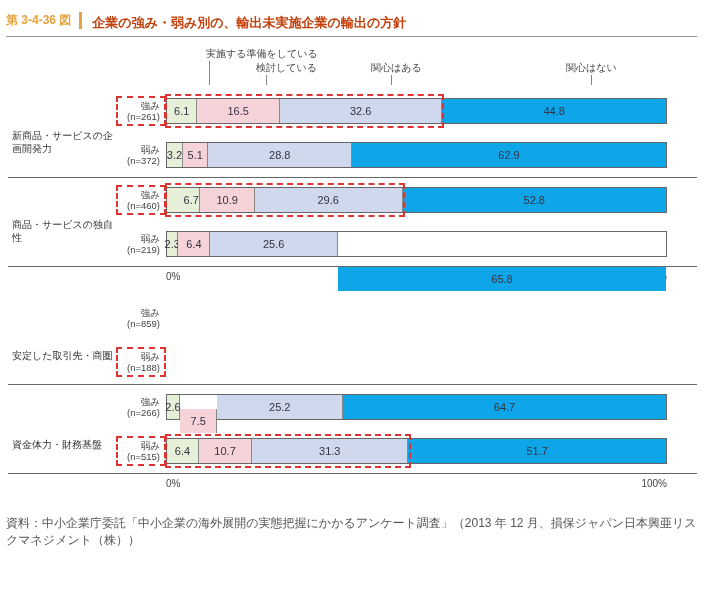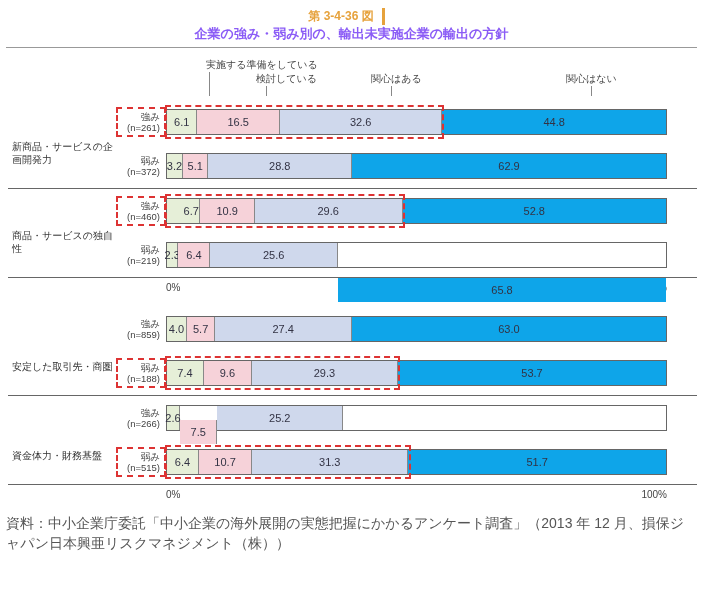--- a/index.html
+++ b/index.html
@@ -1,38 +1,38 @@
 <!DOCTYPE html>
 <html><head>
 <meta charset="utf-8">
 <style>
   * { box-sizing: border-box; margin: 0; padding: 0; }
   body { font-family: "Hiragino Sans", "Meiryo", sans-serif; font-size: 11px; color: #333; background: #fff; width: 703px; padding: 8px 6px 6px 6px; }
-  .header { display: flex; align-items: center; border-bottom: 1px solid #999; padding-bottom: 4px; margin-bottom: 10px; flex-direction: column; }
+  .header { display: flex; align-items: center; border-bottom: 1px solid #999; padding-bottom: 4px; margin-bottom: 10px; }
   .fig-num { color: #e6a23c; font-weight: bold; font-size: 12px; margin-right: 10px; padding-right: 8px; border-right: 3px solid #e6a23c; }
-  .fig-title { font-weight: bold; font-size: 13px; color: #8b5cf6; }
+  .fig-title { font-weight: bold; font-size: 13px; color: #c2410c; margin-top: 6px; }
   .chart-wrap { padding-left: 2px; }
   .legend-wrap { position: relative; height: 40px; margin-left: 188px; margin-bottom: 2px; }
   .legend-item { position: absolute; font-size: 10px; color: #444; }
   .legend-line-v { position: absolute; width: 1px; background: #888; }
   .group { border-bottom: 1px solid #666; }
   .group:last-of-type { border-bottom: none; }
   .row { display: flex; align-items: center; height: 44px; }
   .cat-label { width: 110px; font-size: 10px; line-height: 1.3; padding-left: 4px; color: #333; }
   .sub-label { width: 48px; font-size: 9.5px; text-align: right; line-height: 1.2; padding-right: 6px; color: #444; position: relative; }
   .sub-label.boxed::before { content: ""; position: absolute; border: 2px dashed #d33; left: -2px; right: 0; top: -4px; bottom: -4px; pointer-events: none; }
   .bar-outer { flex: 1; position: relative; height: 26px; display: flex; border: 1px solid #666; margin-right: 30px; }
   .row.boxed .bar-highlight { position: absolute; border: 2px dashed #d33; top: -5px; bottom: -5px; left: -2px; pointer-events: none; }
   .seg { height: 100%; display: flex; align-items: center; justify-content: center; font-size: 11px; color: #334; overflow: visible; white-space: nowrap; position: relative; }
   .c0 { background: #e6efd8; border-right: 1px solid #888; }
   .c1 { background: #f6d2d9; border-right: 1px solid #888; }
   .c2 { background: #cfd8ec; border-right: 1px solid #888; }
   .c3 { background: #0ea5e9; }
   .axis { display: flex; margin-left: 158px; margin-right: 30px; justify-content: space-between; font-size: 10px; color: #444; padding: 4px 0 14px 0; }
-  .source { font-size: 14px; color: #555; line-height: 1.4; margin-top: 0; }
+  .source { font-size: 12px; color: #555; line-height: 1.4; margin-top: 12px; }
 </style>
 </head>
 <body>
 
 <div class="header">
   <span class="fig-num">第 3-4-36 図</span>
   <span class="fig-title">企業の強み・弱み別の、輸出未実施企業の輸出の方針</span>
 </div>
 
 <div class="chart-wrap">
@@ -111,53 +111,41 @@
         <span>0%</span>
         <span>100%</span>
       </div>
       <div class="group">
         <div class="row">
           <div class="cat-label" style="align-self: flex-end; padding-bottom: 0px; position: relative; top: 22px;">安定した取引先・商圏</div>
           <div class="sub-label">
             <div>強み</div>
             <div>(n=859)</div>
           </div>
-          <div class="bar-outer">
-            <div class="seg c0" style="width: 4%;">4.0</div>
-            <div class="seg c1" style="width: 5.7%;">5.7</div>
-            <div class="seg c2" style="width: 27.4%;">27.4</div>
-            <div class="seg c3" style="width: 63%;">63.0</div>
-          </div>
         </div>
         <div class="row boxed">
           <div class="cat-label"></div>
           <div class="sub-label boxed">
             <div>弱み</div>
             <div>(n=188)</div>
-          </div>
-          <div class="bar-outer">
-            <div class="seg c0" style="width: 7.4%;">7.4</div>
-            <div class="seg c1" style="width: 9.6%;">9.6</div>
-            <div class="seg c2" style="width: 29.3%;">29.3</div>
-            <div class="seg c3" style="width: 53.7%;">53.7</div>
-            <div class="bar-highlight" style="width: calc(46.3% + 4px);"></div>
           </div>
         </div>
       </div>
       <div class="group">
         <div class="row">
           <div class="cat-label" style="align-self: flex-end; padding-bottom: 0px; position: relative; top: 22px;">資金体力・財務基盤</div>
           <div class="sub-label">
             <div>強み</div>
             <div>(n=266)</div>
           </div>
           <div class="bar-outer">
             <div class="seg c0" style="width: 2.6%;">2.6</div>
             <div class="seg c1" style="width: 7.5%; margin-top: 14px;">7.5</div>
             <div class="seg c2" style="width: 25.2%;">25.2</div>
+            <div class="seg c3" style="width: 64.7%;">64.7</div>
           </div>
         </div>
         <div class="row boxed">
           <div class="cat-label"></div>
           <div class="sub-label boxed">
             <div>弱み</div>
             <div>(n=515)</div>
           </div>
           <div class="bar-outer">
             <div class="seg c0" style="width: 6.4%;">6.4</div>

